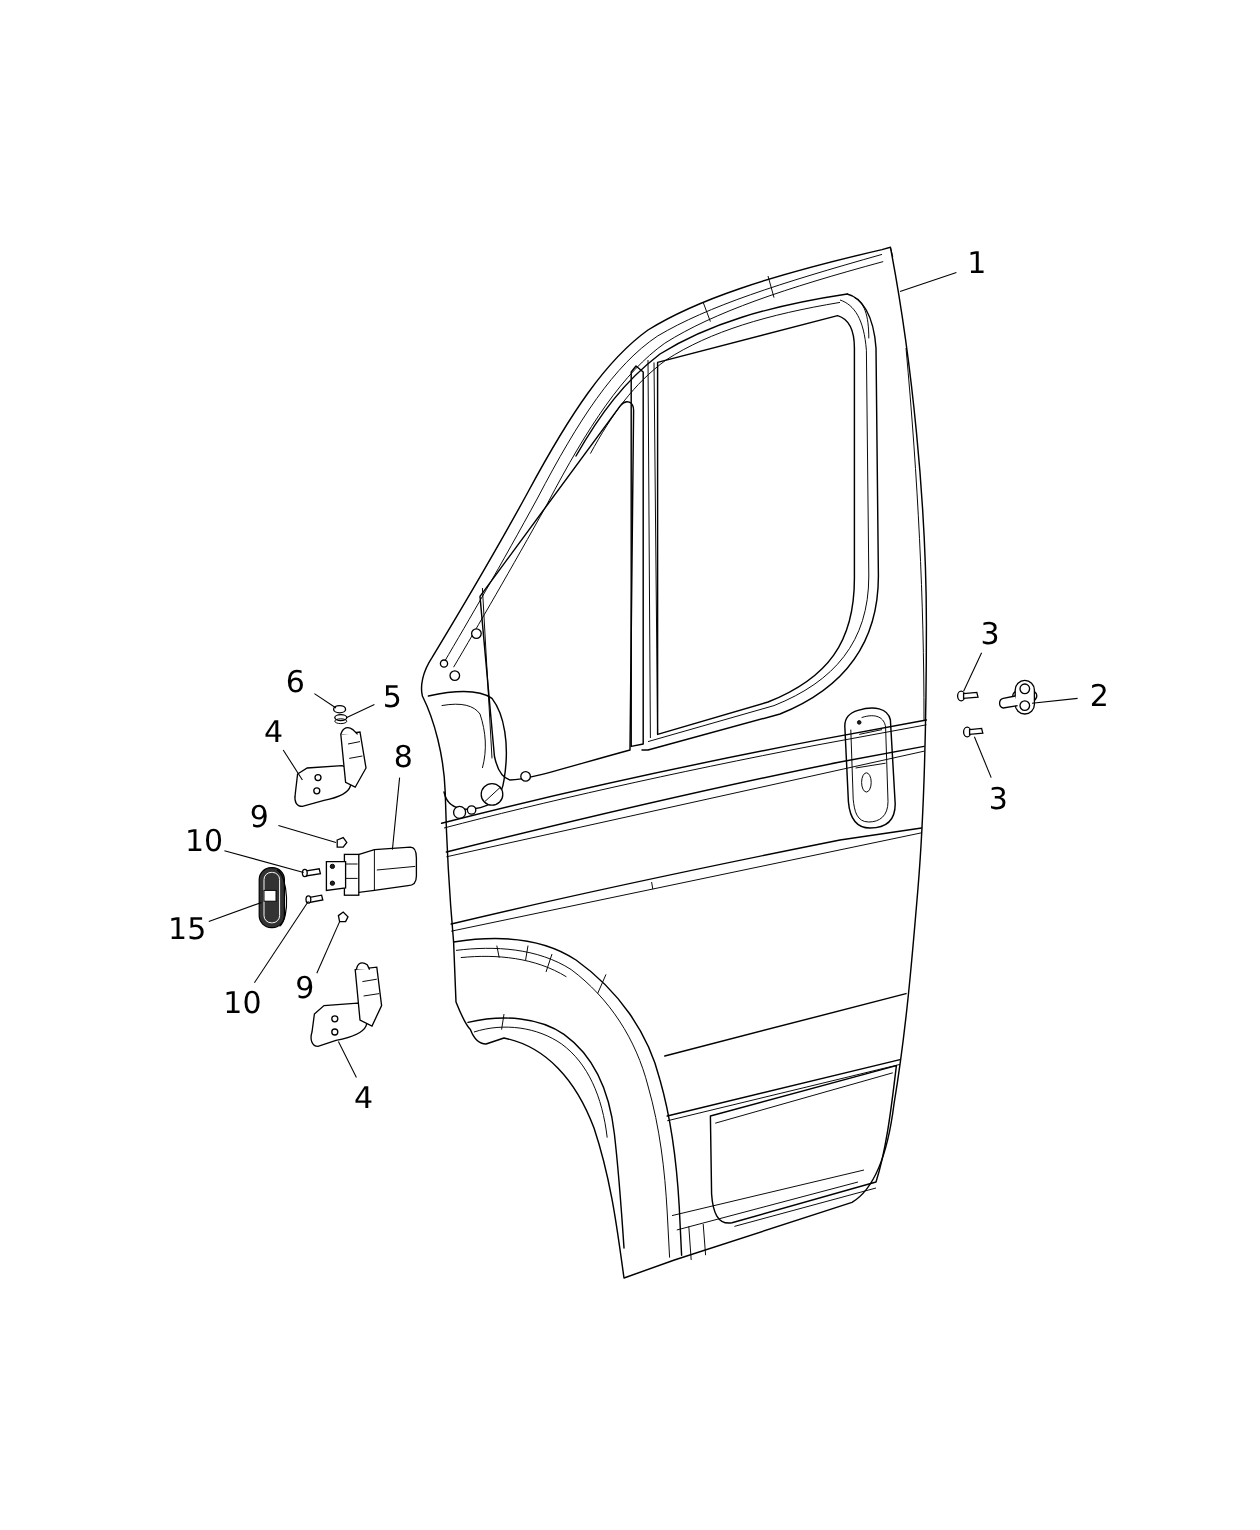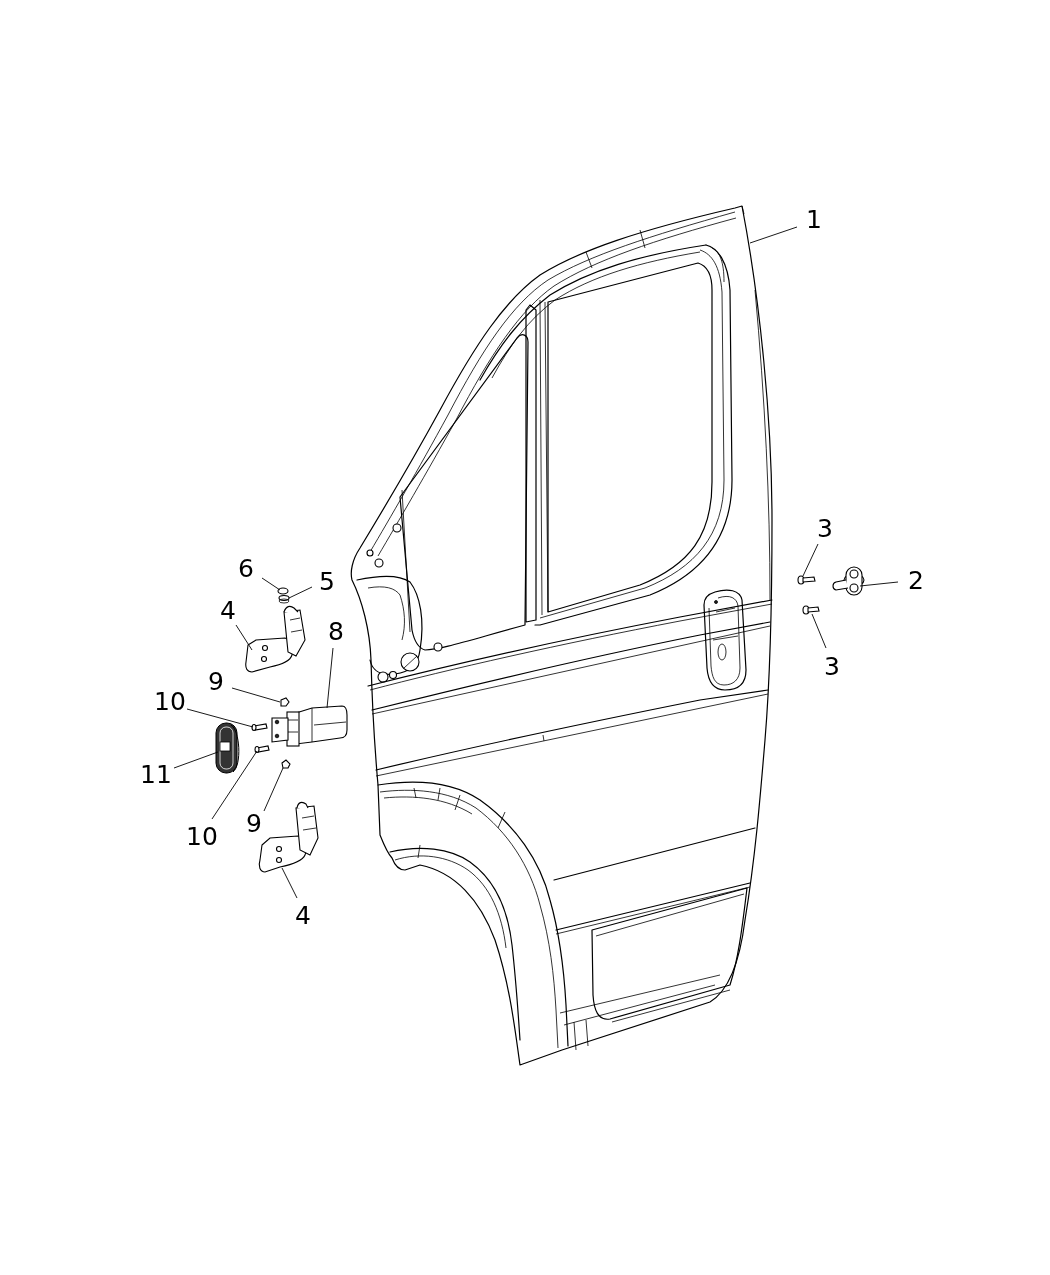--- a/index.html
+++ b/index.html
@@ -205,14 +205,14 @@
   <span class="callout" style="left:832px; top:666px;">3</span>
   <span class="callout" style="left:228px; top:610px;">4</span>
   <span class="callout" style="left:303px; top:915px;">4</span>
   <span class="callout" style="left:327px; top:581px;">5</span>
   <span class="callout" style="left:246px; top:568px;">6</span>
   <span class="callout" style="left:336px; top:631px;">8</span>
   <span class="callout" style="left:216px; top:681px;">9</span>
   <span class="callout" style="left:254px; top:823px;">9</span>
   <span class="callout" style="left:170px; top:701px;">10</span>
   <span class="callout" style="left:202px; top:836px;">10</span>
-  <span class="callout" style="left:156px; top:774px;">11</span>
+  <span class="callout" style="left:156px; top:774px;">15</span>
 </div>
 
 </body></html>

